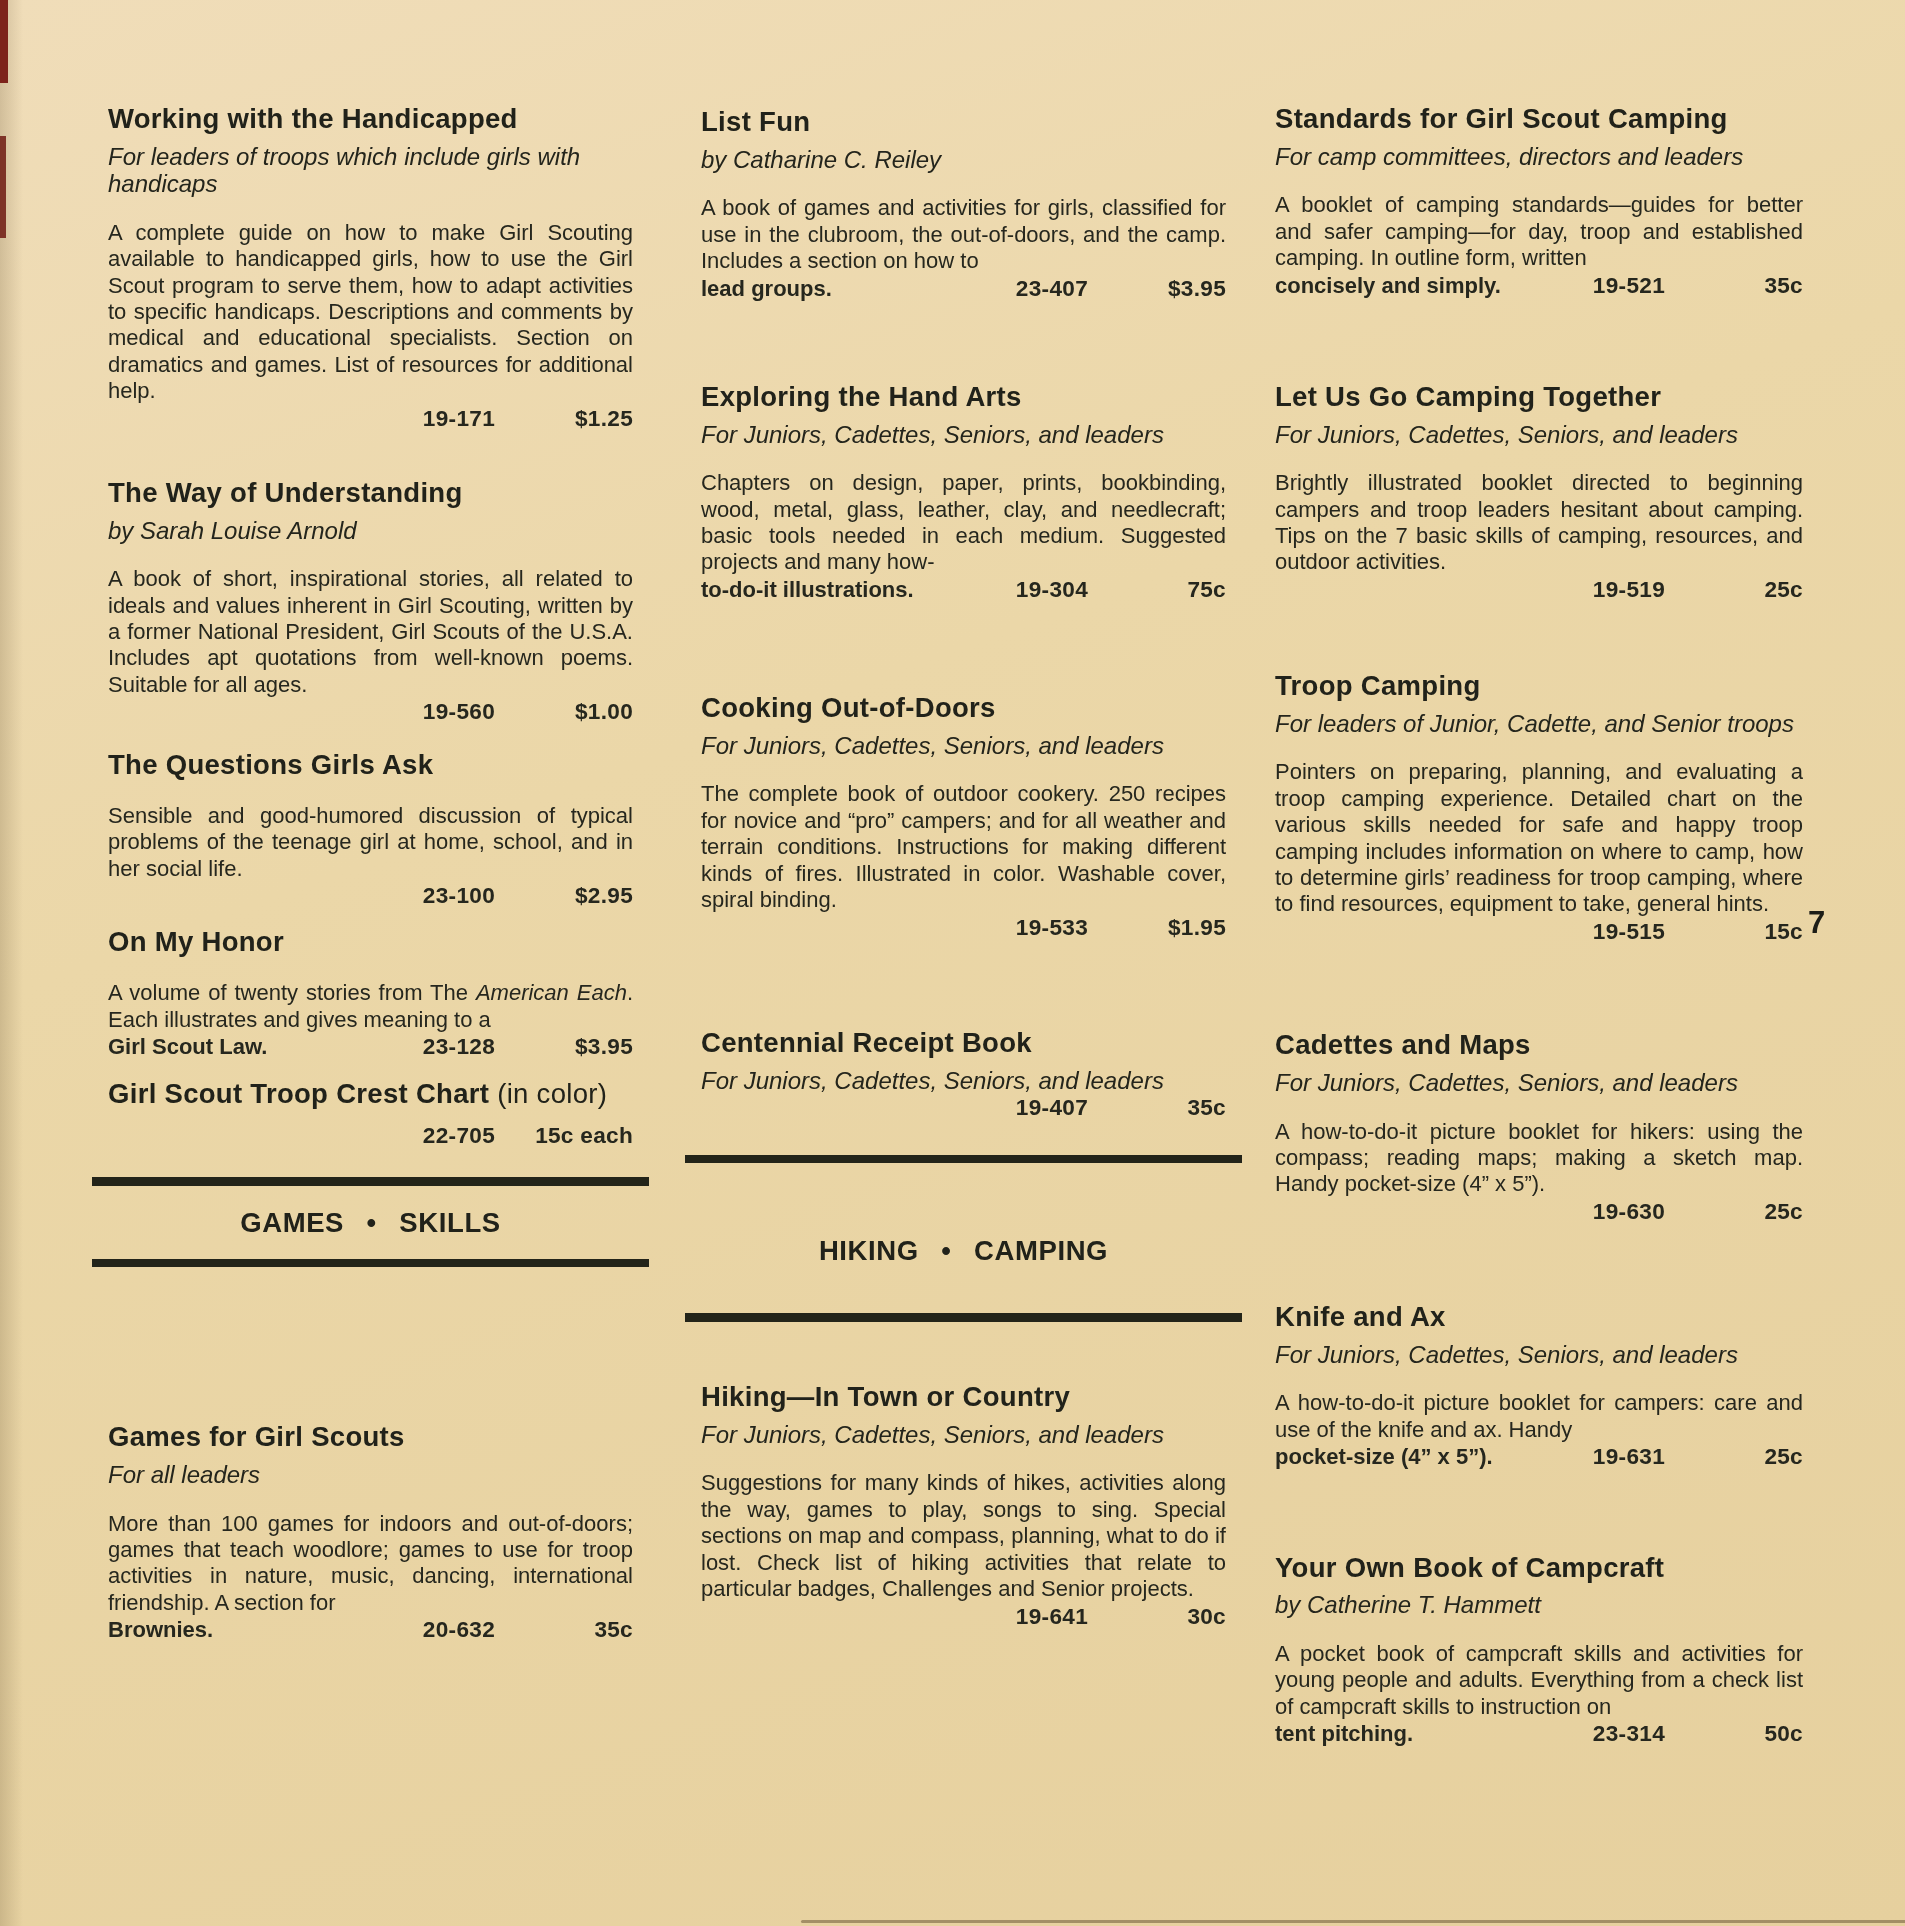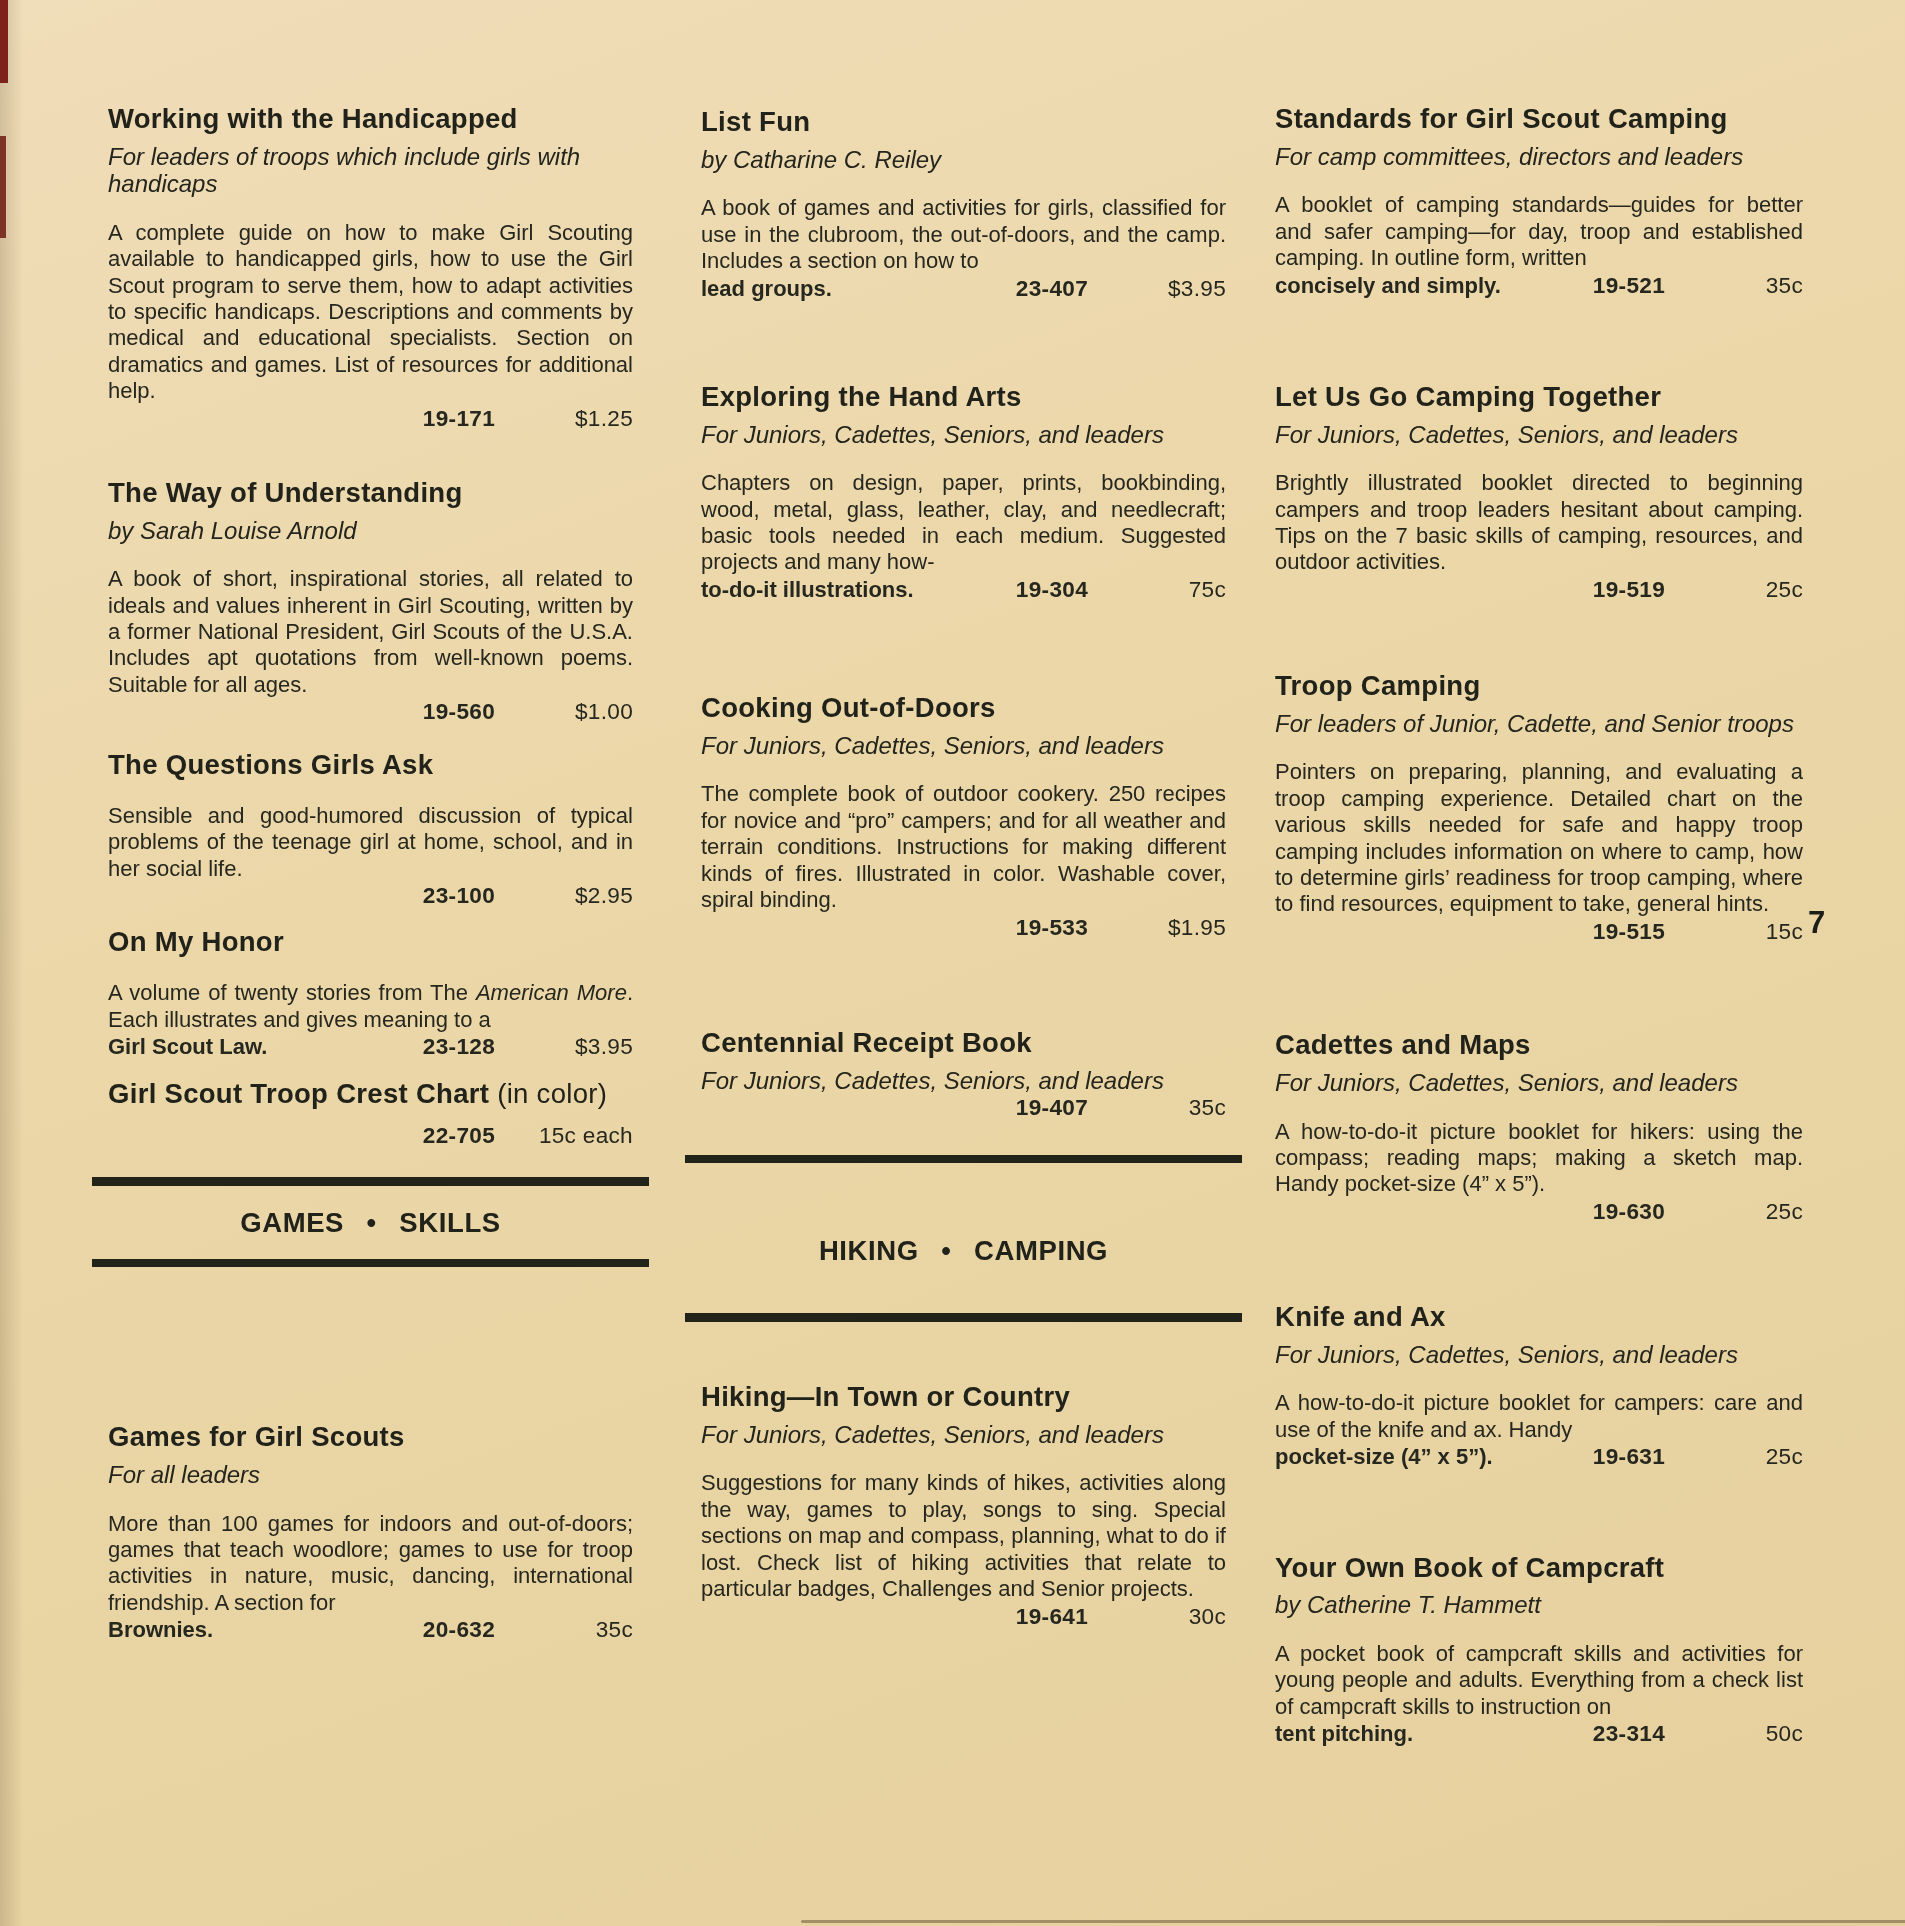--- a/index.html
+++ b/index.html
@@ -21,21 +21,21 @@
   .entry{margin:16px;}
   .title{font-size:27.5px;line-height:33px;font-weight:bold;margin:0;color:#21221a;letter-spacing:0.3px;}
   .title .normal{font-weight:normal;}
   .subtitle{font-size:24px;line-height:27.5px;font-style:italic;margin:7.7px 0 0;color:#24251c;}
   .desc{font-size:22px;line-height:26.4px;margin:22px 0 0;text-align:justify;color:#26271e;}
   .desc .ital{font-style:italic;}
   .coderow{display:flex;align-items:baseline;margin-top:1.1px;font-size:22.6px;line-height:26.4px;}
   .coderow.chart{margin-top:13.2px;}
   .tail{font-size:22px;font-weight:bold;}
   .code{margin-left:auto;font-weight:bold;letter-spacing:0.3px;}
-  .price{min-width:138px;text-align:right;font-weight:normal;letter-spacing:0.3px;}
+  .price{min-width:138px;text-align:right;font-weight:bold;letter-spacing:0.3px;}
   .divider{height:8.8px;background:#232419;}
   .sechead{font-size:27.5px;line-height:31px;font-weight:bold;text-align:center;margin:0;
     word-spacing:14.3px;letter-spacing:0.6px;color:#21221a;}
   .pageno{position:absolute;left:1808px;top:907px;font-size:31px;line-height:31px;
     font-weight:bold;color:#1d1e17;}
 </style>
 </head>
 <body>
 
 <main class="page">
@@ -69,21 +69,21 @@
       <h3 class="title">The Questions Girls Ask</h3>
       <p class="desc">Sensible and good-humored discussion of typical problems of the teenage girl at home, school, and in her social life.</p>
       <div class="coderow">
         <span class="code">23-100</span>
         <span class="price">$2.95</span>
       </div>
     </article>
 
     <article class="entry" style="margin-top:11px">
       <h3 class="title">On My Honor</h3>
-      <p class="desc"><span>A volume of twenty stories from The </span><span class="ital">American More</span><span>. Each illustrates and gives meaning to a</span></p>
+      <p class="desc"><span>A volume of twenty stories from The </span><span class="ital">American Each</span><span>. Each illustrates and gives meaning to a</span></p>
       <div class="coderow">
         <span class="tail">Girl Scout Law.</span>
         <span class="code">23-128</span>
         <span class="price">$3.95</span>
       </div>
     </article>
 
 
     <article class="entry" style="margin-top:15.4px">
       <h3 class="title"><span>Girl Scout Troop Crest Chart</span> <span class="normal">(in color)</span></h3>

